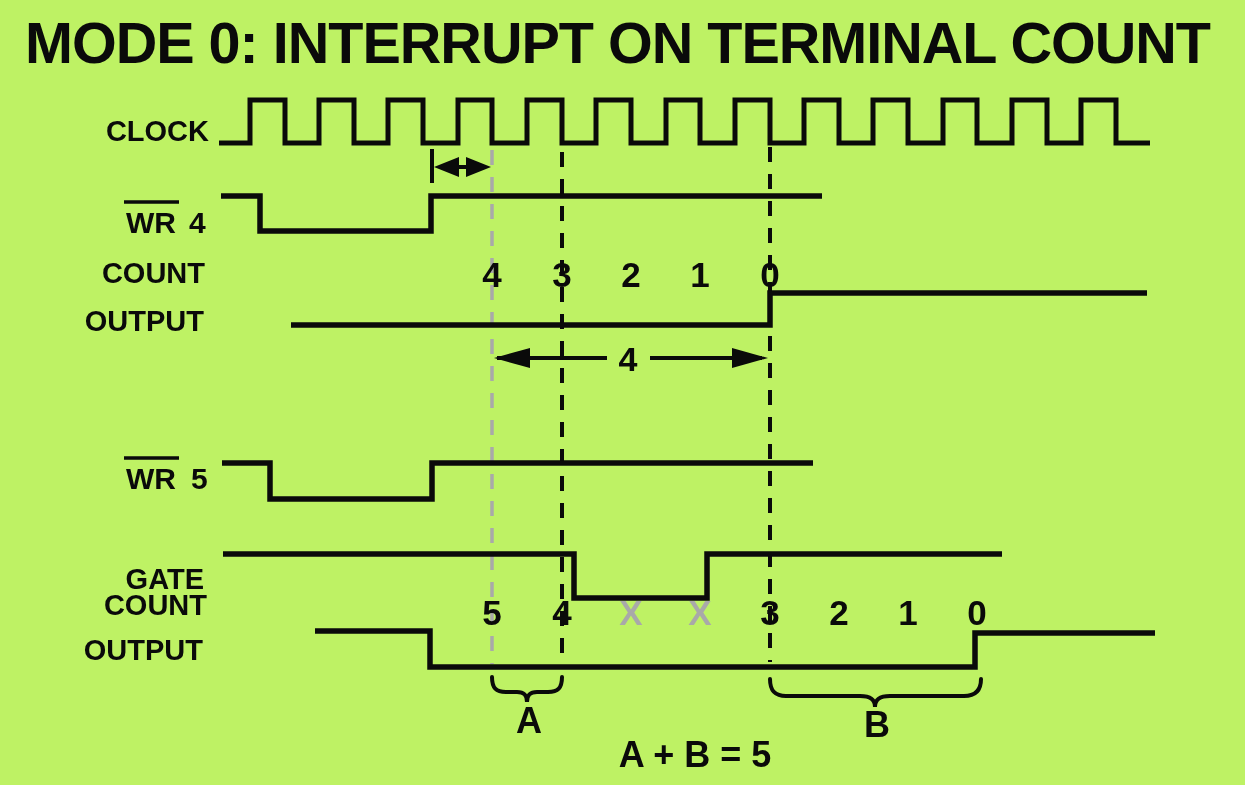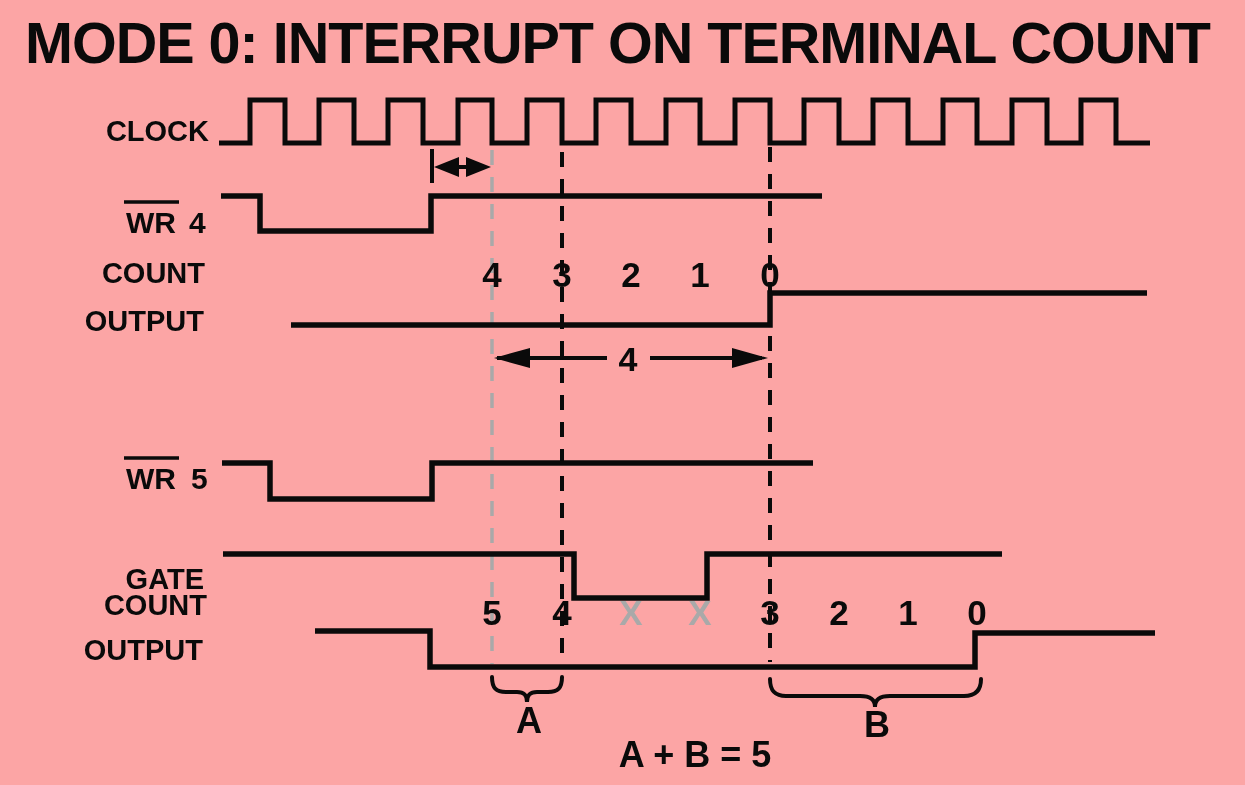--- a/index.html
+++ b/index.html
@@ -1,17 +1,17 @@
 <!DOCTYPE html>
 <html><head>
 <meta charset="utf-8">
 <style>
   html,body { margin:0; padding:0; background:#ffffff; }
   #stage {
-    position:relative; width:1245px; height:785px; background:#fca5a5;
+    position:relative; width:1245px; height:785px; background:#bef264;
     font-family:"Liberation Sans", sans-serif; overflow:hidden;
   }
   svg text {
     font-family:"Liberation Sans", sans-serif;
     font-weight:bold; fill:#0a0a0a;
   }
   .wave   { fill:none; stroke:#0a0a0a; stroke-width:5.5; stroke-linejoin:miter; }
   .clockw { fill:none; stroke:#0a0a0a; stroke-width:5;   stroke-linejoin:miter; }
   .dash-black { stroke:#0a0a0a; stroke-width:4;   stroke-dasharray:15 12; fill:none; }
   .dash-gray  { stroke:#a9a9a9; stroke-width:3.5; stroke-dasharray:15 12; fill:none; }

